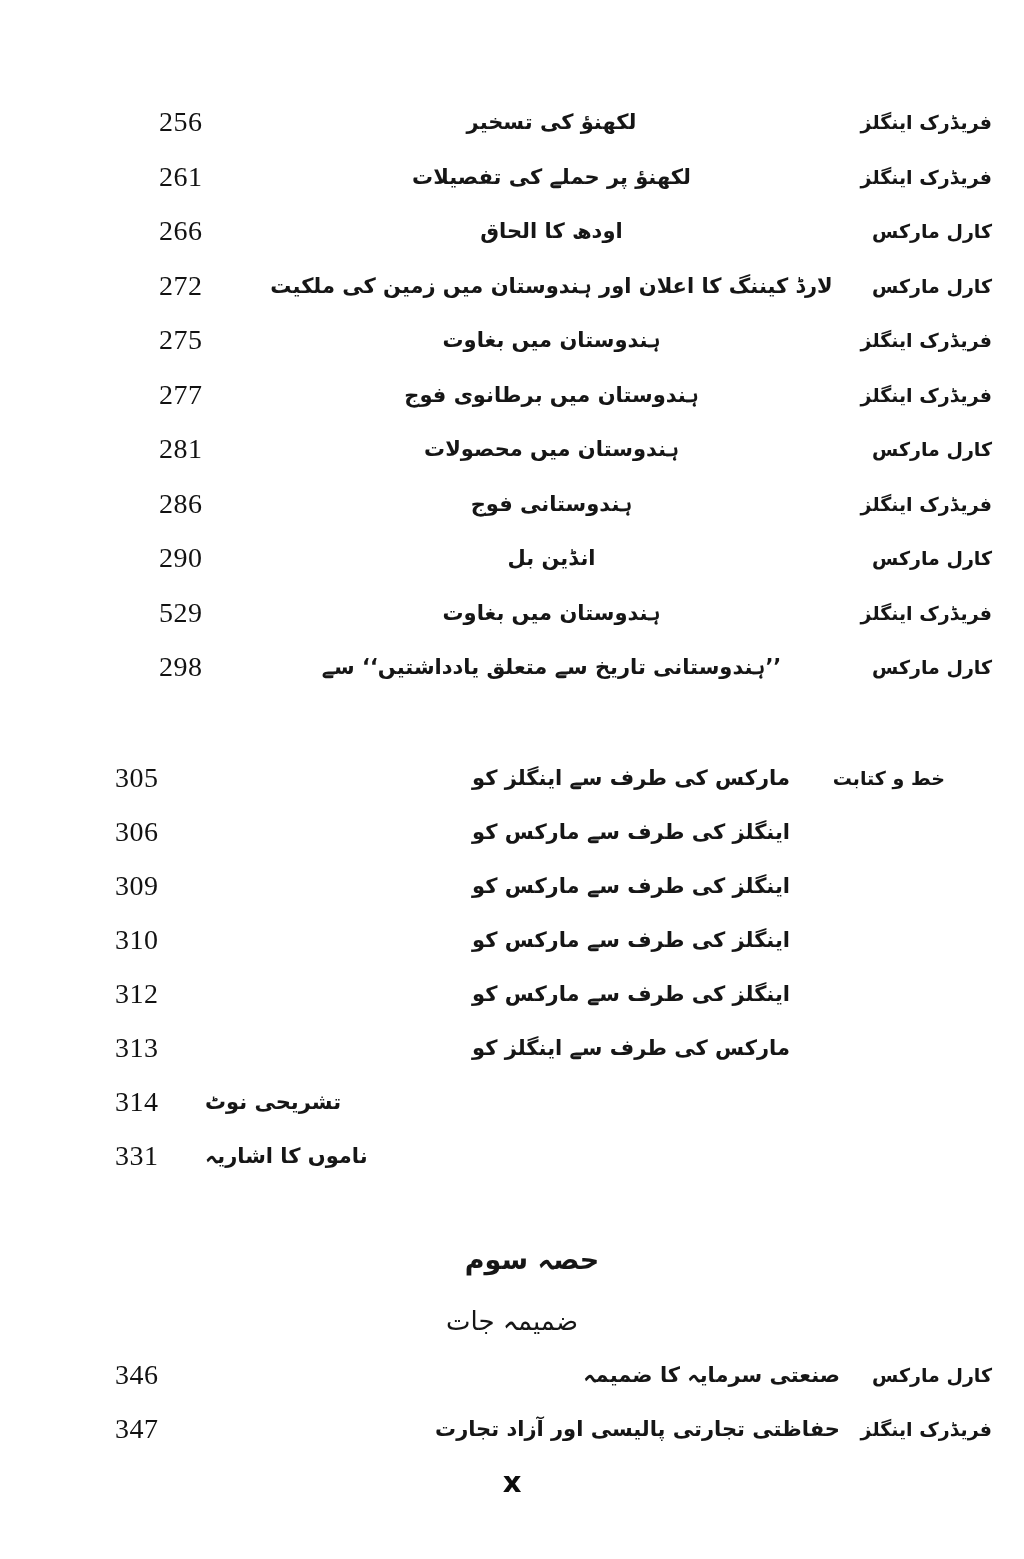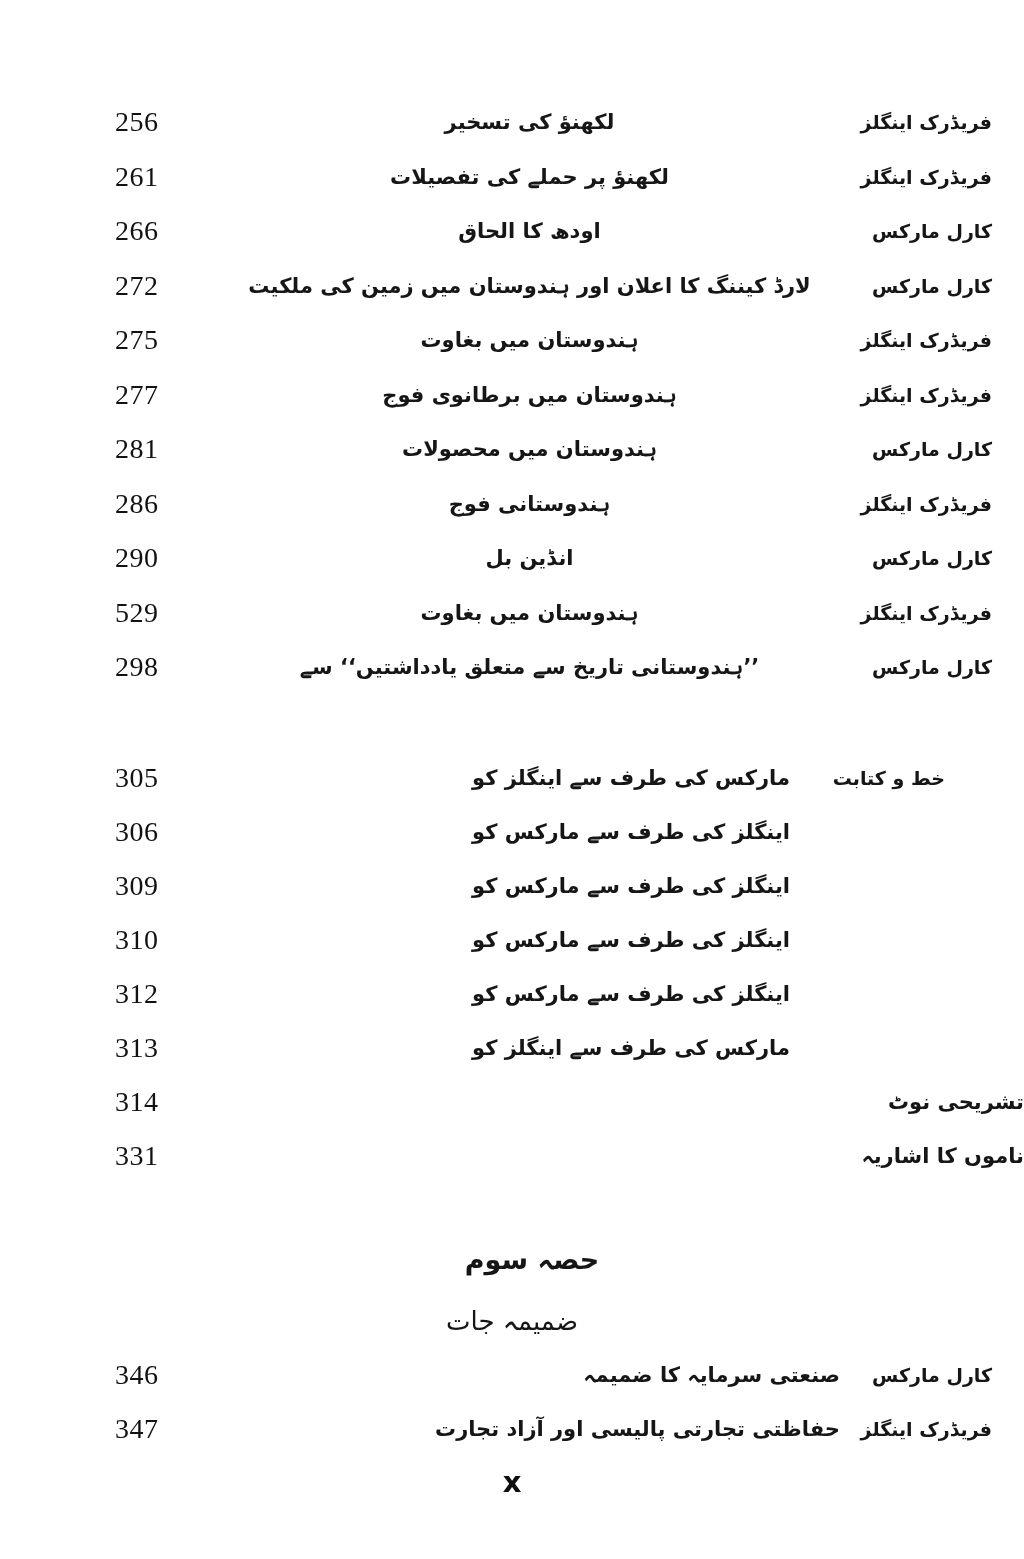--- a/index.html
+++ b/index.html
@@ -10,21 +10,21 @@
   .page {
     position: relative;
     width: 1024px;
     height: 1559px;
     background: #ffffff;
     color: #161616;
     overflow: hidden;
     font-family: "DejaVu Sans", sans-serif;
   }
   .group { position: absolute; left: 0; right: 0; }
-  .group-articles   { top: 95px;  }
+  .group-articles   { top: 95px; margin-left: 44px;  }
   .group-letters    { top: 751px; }
   .group-appendices { top: 1348px; }
 
   .row {
     display: flex;
     align-items: center;
     height: 54.5px;
   }
   .group-letters .row    { height: 54px; }
   .group-appendices .row { height: 54px; }
@@ -58,21 +58,21 @@
   }
   .urdu {
     direction: rtl;
     unicode-bidi: plaintext;
     font-family: "DejaVu Sans", sans-serif;
     font-weight: bold;
   }
   
   .col-title.align-letters   { text-align: right; padding-right: 234px; }
   
-  .col-title.align-endmatter { text-align: right;  }
+  .col-title.align-endmatter { text-align: left;  }
   
   .col-title.align-appendix  { text-align: right; padding-right: 14px;  }
 
   .corr-heading {
     position: absolute;
     top: 751px;
     right: 79px;
     height: 54px;
     display: flex;
     align-items: center;

